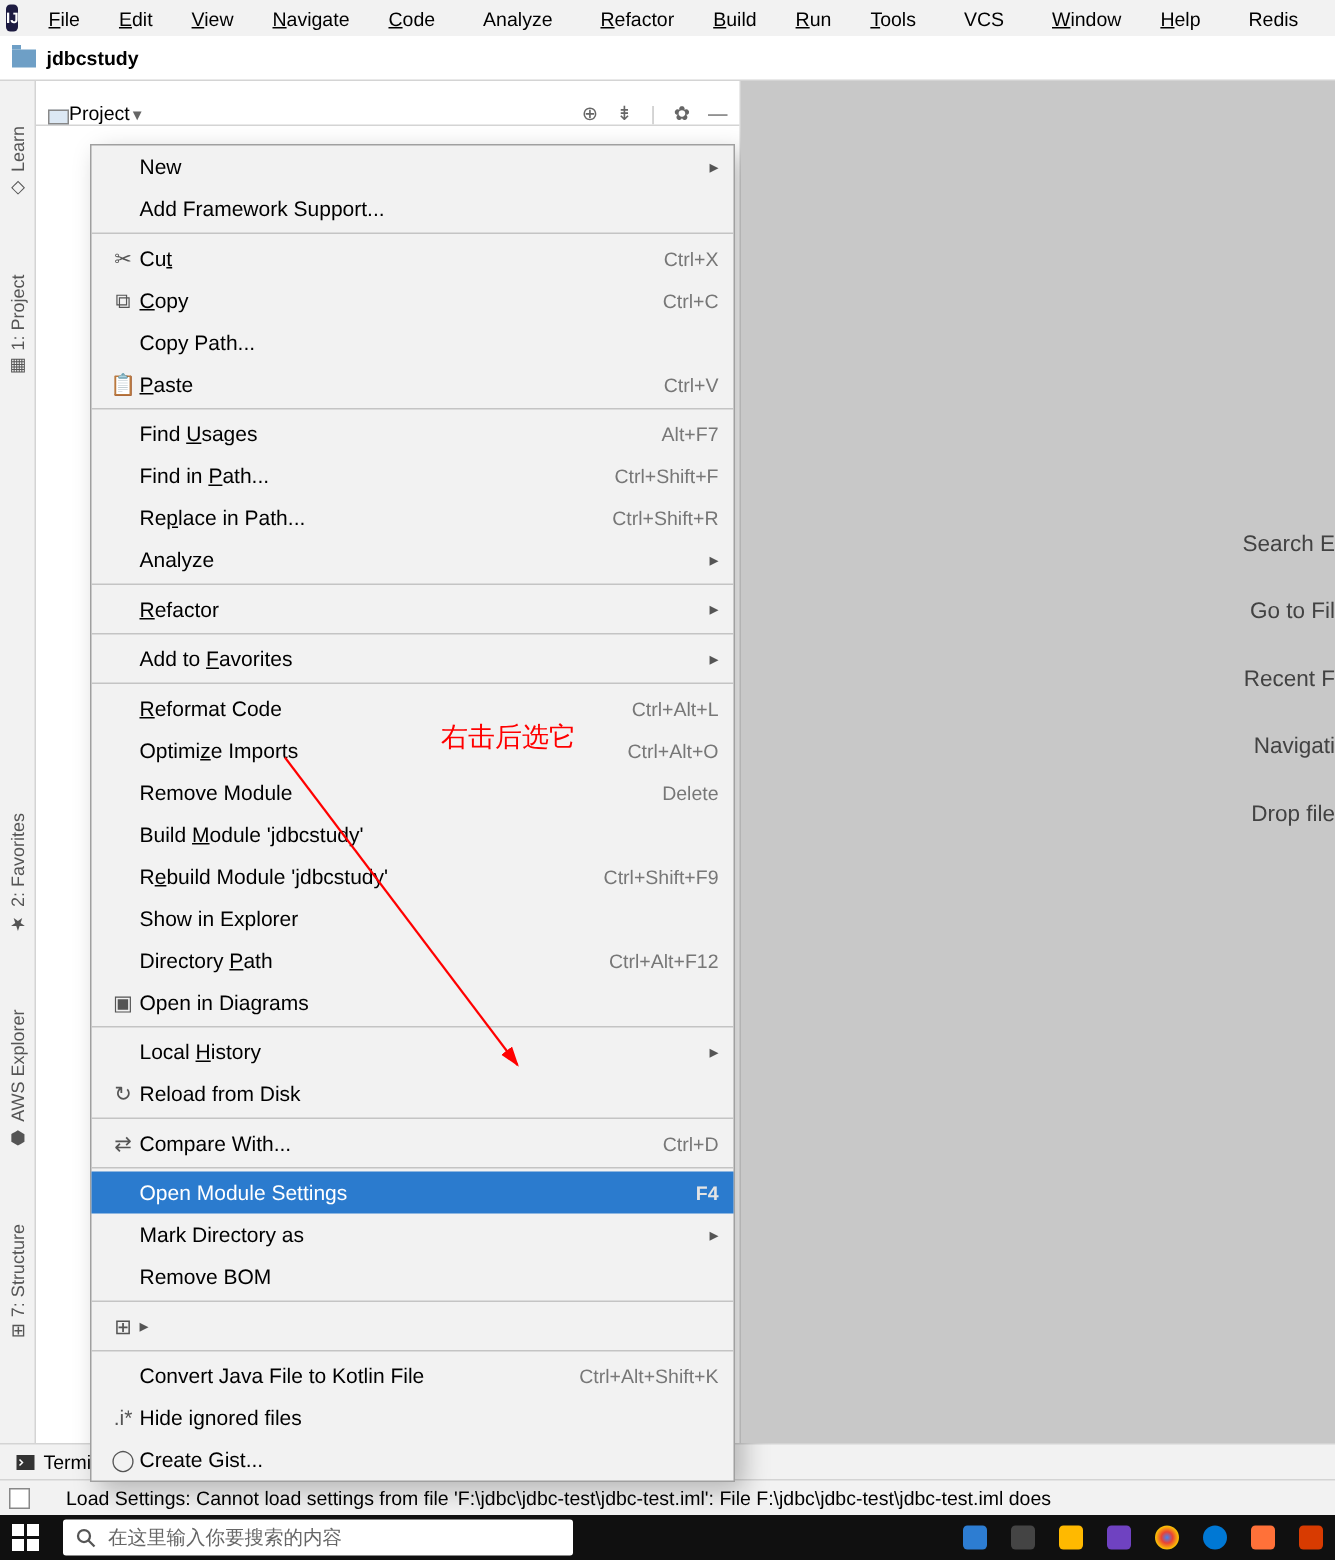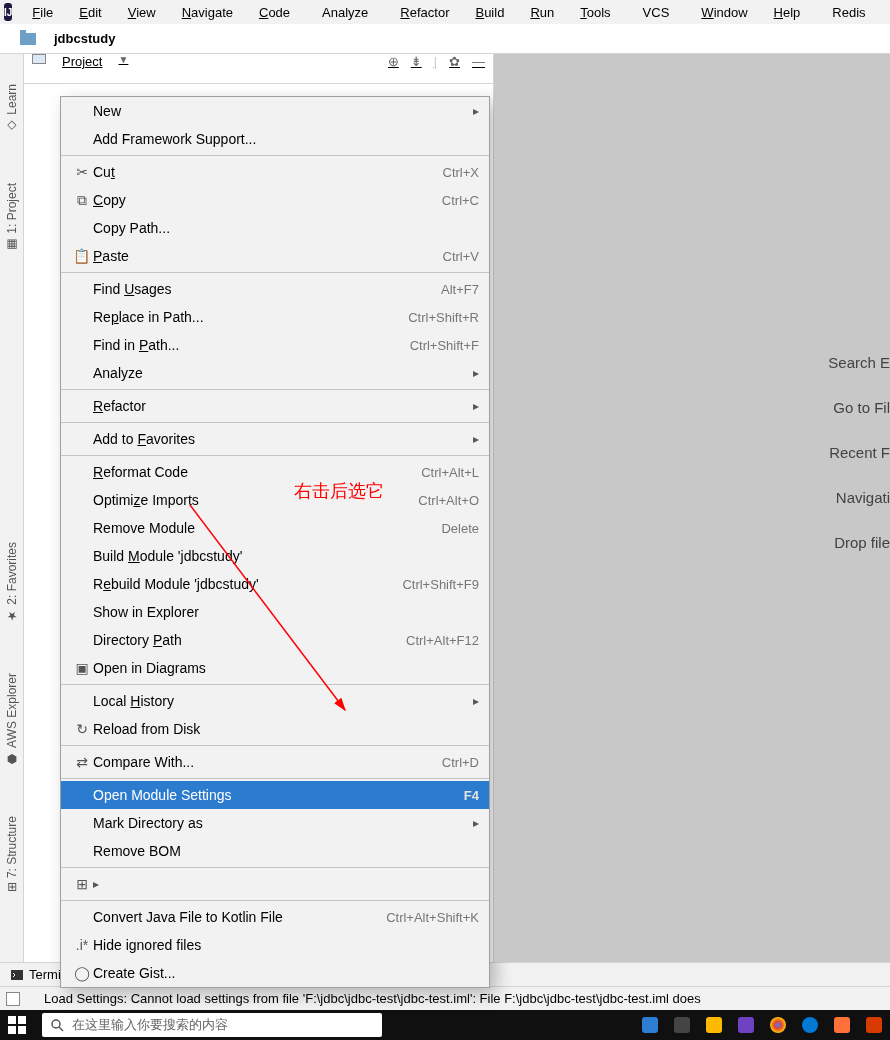--- a/index.html
+++ b/index.html
@@ -4,31 +4,31 @@
 <style>
 * { margin: 0; padding: 0; box-sizing: border-box; font-family: "Segoe UI", Tahoma, sans-serif; }
 body { width: 890px; height: 1040px; background: #fff; overflow: hidden; position: relative; font-size: 13px; }
 
 .menubar { display: flex; align-items: center; height: 24px; background: #f2f2f2; padding: 0 4px; gap: 14px; font-size: 13px; color: #000; }
 .menubar .logo { width: 18px; height: 18px; background: #1d1b41; border-radius: 3px; display: flex; align-items: center; justify-content: center; color: #fff; font-size: 10px; font-weight: bold; }
 .menubar span { padding: 2px 6px; cursor: default; }
 .menubar span u { text-decoration: underline; }
 .menubar .tail { margin-left: auto; color: #888; }
 
-.breadcrumb { display: flex; align-items: center; height: 30px; background: #fff; border-bottom: 1px solid #d4d4d4; padding: 0 20px; gap: 18px; font-size: 13px; font-weight: bold; }
+.breadcrumb { display: flex; align-items: center; height: 30px; background: #fff; border-bottom: 1px solid #d4d4d4; padding: 0 8px; gap: 7px; font-size: 13px; font-weight: bold; }
 .breadcrumb .folder-icon { width: 16px; height: 12px; background: #6e9fc6; position: relative; }
 .breadcrumb .folder-icon::before { content: ""; position: absolute; top: -3px; left: 0; width: 6px; height: 3px; background: #6e9fc6; }
 
 .main { display: flex; height: calc(100% - 24px - 30px - 24px - 24px - 30px); }
 
 .leftbar { width: 24px; background: #f2f2f2; border-right: 1px solid #d4d4d4; display: flex; flex-direction: column; align-items: center; padding-top: 30px; gap: 50px; }
 .leftbar .rot { writing-mode: vertical-rl; transform: rotate(180deg); font-size: 12px; color: #555; white-space: nowrap; display: flex; align-items: center; gap: 4px; }
 
 .projpanel { width: 470px; background: #fff; border-right: 1px solid #d4d4d4; position: relative; }
-.projhead { display: flex; align-items: flex-start; height: 30px; border-bottom: 1px solid #d4d4d4; padding: 0 8px; gap: 16px; text-decoration: underline; }
+.projhead { display: flex; align-items: flex-end; height: 30px; border-bottom: 1px solid #d4d4d4; padding: 0 8px; gap: 0; }
 .projhead .sq { width: 14px; height: 10px; border: 1px solid #888; background: #dce8f4; }
 .projhead .title { font-size: 13px; }
 .projhead .dd { font-size: 10px; color: #666; }
 .projhead .right { margin-left: auto; display: flex; gap: 12px; color: #666; }
 
 .ctxmenu { position: absolute; top: 42px; left: 36px; width: 430px; background: #f2f2f2; border: 1px solid #a0a0a0; box-shadow: 6px 6px 16px rgba(0,0,0,0.25); font-size: 14px; }
 .ctxmenu .row { display: flex; align-items: center; height: 28px; padding: 0 10px; }
 .ctxmenu .row.hov { background: #2b7bce; color: #fff; }
 .ctxmenu .row .ic { width: 22px; display: flex; align-items: center; justify-content: center; color: #555; }
 .ctxmenu .row.hov .ic { color: #fff; }
@@ -141,27 +141,27 @@
           <span class="sc">Ctrl+V</span>
         </div>
         <div class="sep"></div>
         <div class="row">
           <span class="ic"></span>
           <span class="lbl">Find <u>U</u>sages</span>
           <span class="sc">Alt+F7</span>
         </div>
         <div class="row">
           <span class="ic"></span>
+          <span class="lbl">Find in <u>P</u>ath...</span>
+          <span class="sc">Ctrl+Shift+F</span>
+        </div>
+        <div class="row">
+          <span class="ic"></span>
           <span class="lbl">Re<u>p</u>lace in Path...</span>
           <span class="sc">Ctrl+Shift+R</span>
-        </div>
-        <div class="row">
-          <span class="ic"></span>
-          <span class="lbl">Find in <u>P</u>ath...</span>
-          <span class="sc">Ctrl+Shift+F</span>
         </div>
         <div class="row">
           <span class="ic"></span>
           <span class="lbl">Analyze</span>
           <span class="ar">▸</span>
         </div>
         <div class="sep"></div>
         <div class="row">
           <span class="ic"></span>
           <span class="lbl"><u>R</u>efactor</span>

